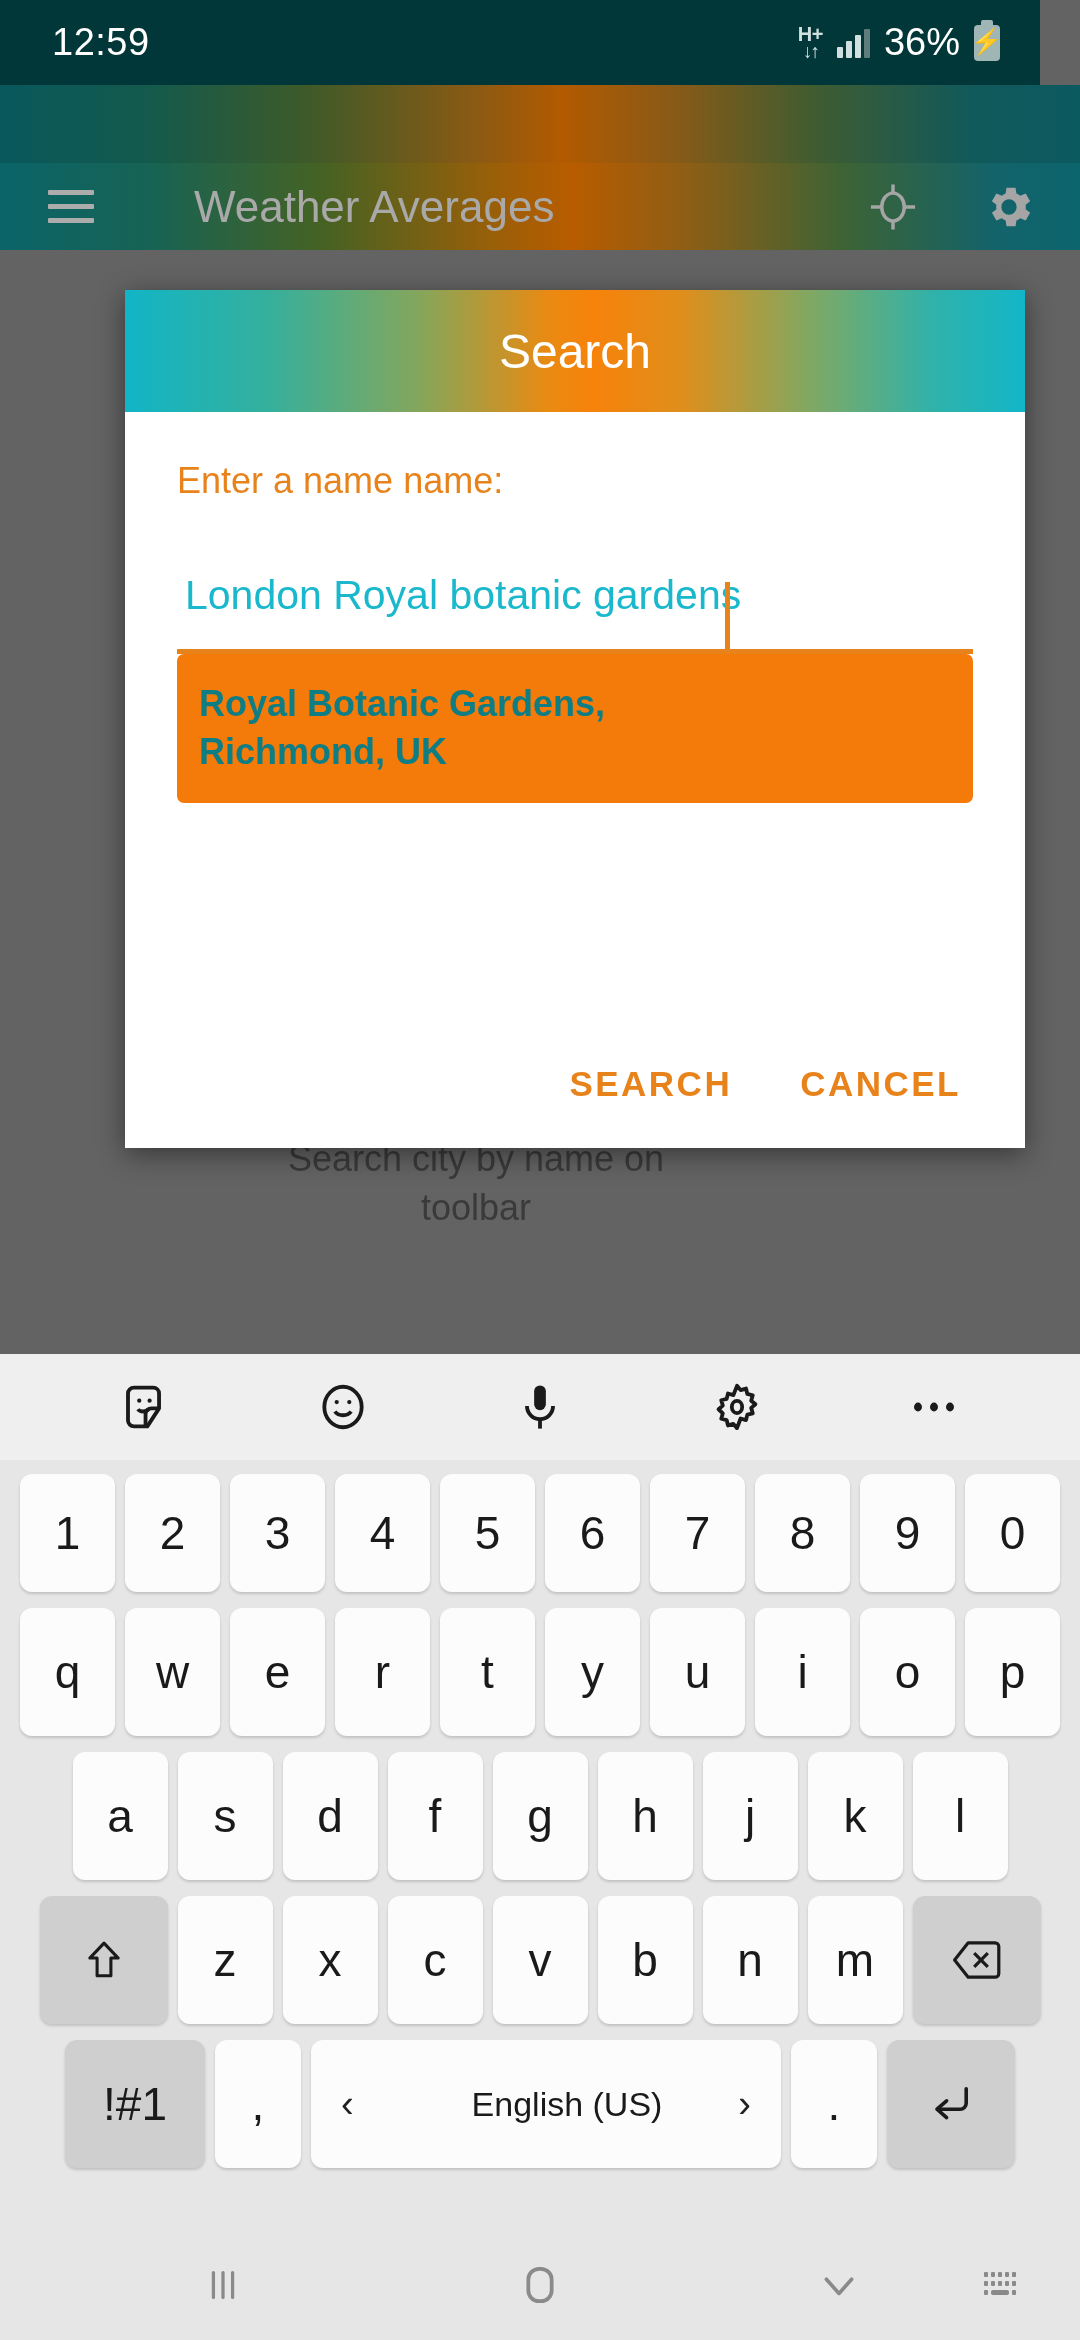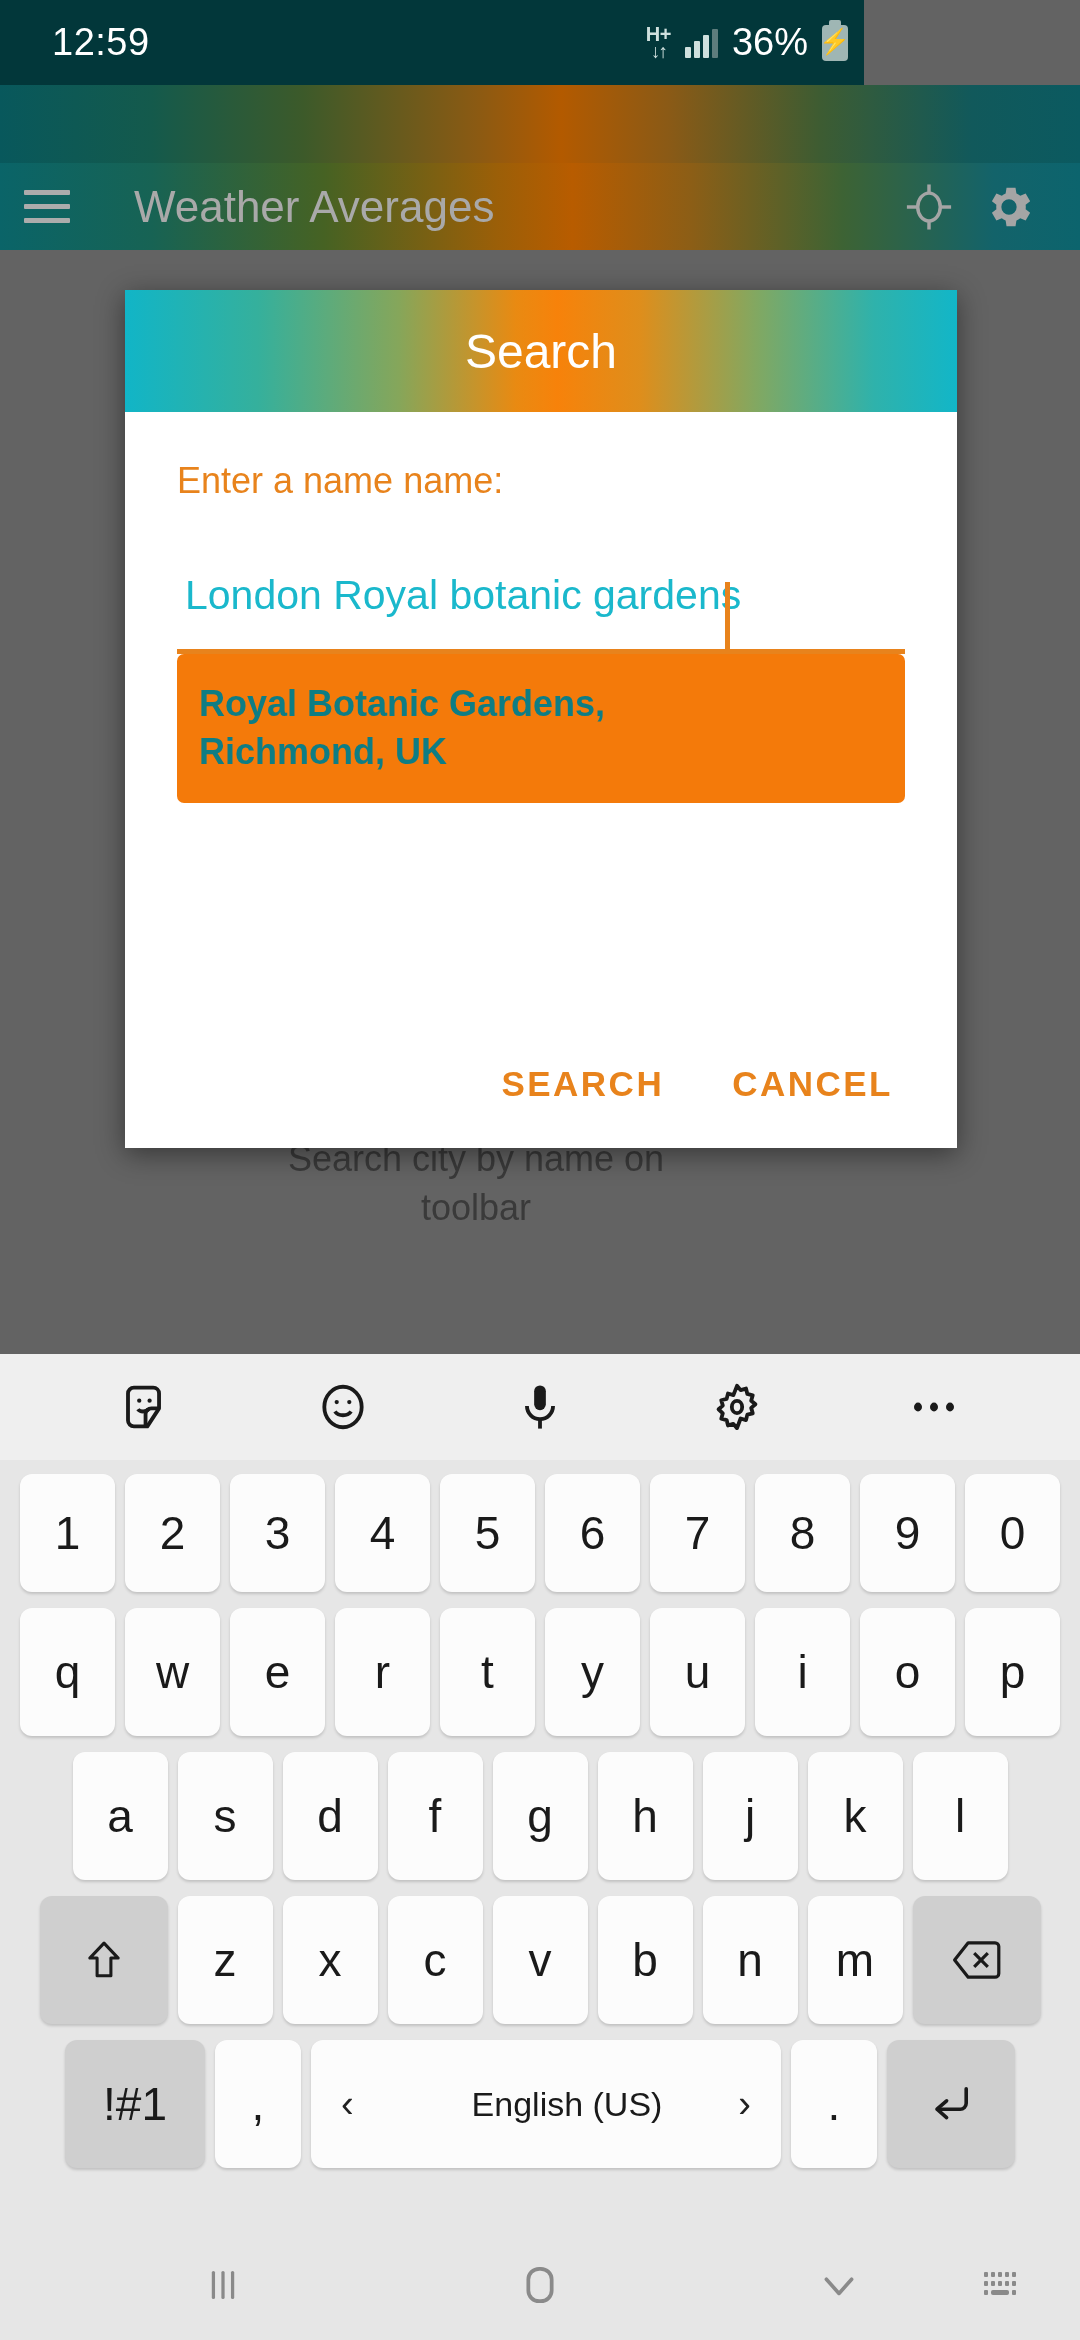--- a/index.html
+++ b/index.html
@@ -7,24 +7,24 @@
   body {
     font-family:"Liberation Sans", sans-serif;
     background:#636363;
     position:relative;
     overflow:hidden;
     -webkit-font-smoothing:antialiased;
   }
 
   
   #status-bar{
-    position:absolute; left:0; top:0; width:864px; height:85px;
+    position:absolute; left:0; top:0; width:1040px; height:85px;
     background:#02373A;
     display:flex; align-items:center; justify-content:space-between;
-    padding:0 16px 0 52px;
+    padding:0 40px 0 52px;
   }
   #status-time{ color:#FFFFFF; font-size:38px; letter-spacing:.5px; }
   #status-icons{ display:flex; align-items:center; gap:14px; }
   .hplus{ display:flex; flex-direction:column; align-items:center; color:#CFE0DE; line-height:1; }
   .hplus .lbl{ font-size:20px; font-weight:bold; letter-spacing:-.5px; }
   .hplus .arr{ font-size:19px; letter-spacing:-2px; margin-top:-2px; }
   .bars{ display:flex; align-items:flex-end; gap:3px; height:30px; }
   .bars i{ display:block; width:6px; background:#CFE0DE; border-radius:1px; }
   .bars i:nth-child(1){height:11px;}
   .bars i:nth-child(2){height:17px;}
@@ -38,37 +38,37 @@
   .batt .bolt{ color:#02373A; font-size:25px; line-height:1; margin-top:-2px; }
 
   
   #app-bar{
     position:absolute; left:0; top:85px; width:1080px; height:78px;
     background:linear-gradient(90deg,#08585C 0%,#145A4C 14%,#3C5A2A 28%,#8A5A13 44%,#B35A00 52%,#8A5A16 62%,#3D5C32 76%,#11595B 90%,#0B5A60 100%);
   }
   #app-bar-row{
     position:absolute; left:0; top:163px; width:1080px; height:87px;
     background:linear-gradient(90deg,#0A6468 0%,#176354 14%,#466223 30%,#9B5F08 46%,#B85C00 53%,#8C5E16 64%,#3D6334 78%,#13636A 92%,#0C646D 100%);
-    display:flex; align-items:center; padding:0 42px 0 24px;
+    display:flex; align-items:center; padding:0 42px 0 48px;gap:36px;
   }
   #hamburger{ width:46px; display:flex; flex-direction:column; gap:9px; cursor:pointer; }
   #hamburger span{ display:block; height:5px; background:#ACACAC; border-radius:1px; }
   #app-title{ color:#A9A9A9; font-size:44px; margin-left:64px; flex:1; }
   .bar-icon{ width:58px; height:58px; display:flex; align-items:center; justify-content:center; margin-left:22px; cursor:pointer; }
 
   
   #scrim{ position:absolute; left:0; top:250px; width:1080px; height:1104px; background:#636363; }
   #bg-hint{
     position:absolute; left:0; top:1135px; width:952px;
     text-align:center; color:#3A3A3A; font-size:36px; line-height:1.35;
   }
 
   
   #dialog{
-    position:absolute; left:125px; top:290px; width:832px; height:858px;
+    position:absolute; left:125px; top:290px; width:900px; height:858px;
     background:#FFFFFF; box-shadow:0 6px 26px rgba(0,0,0,.45);
   }
   #dialog-header{
     height:122px; display:flex; align-items:center; justify-content:center;
     background:linear-gradient(90deg,#11B5C7 0%,#35B09C 16%,#86A65A 33%,#E98A12 47%,#F7820A 52%,#DE8E1C 62%,#81A862 76%,#2FB2AB 90%,#12B6C8 100%);
   }
   #dialog-title{ color:#FFFFFF; font-size:48px; }
   #dialog-body{ padding:48px 52px 0 52px; }
   #prompt-label{ color:#E8831C; font-size:36px; }
   #input-wrap{ margin-top:70px; position:relative; height:82px; }

